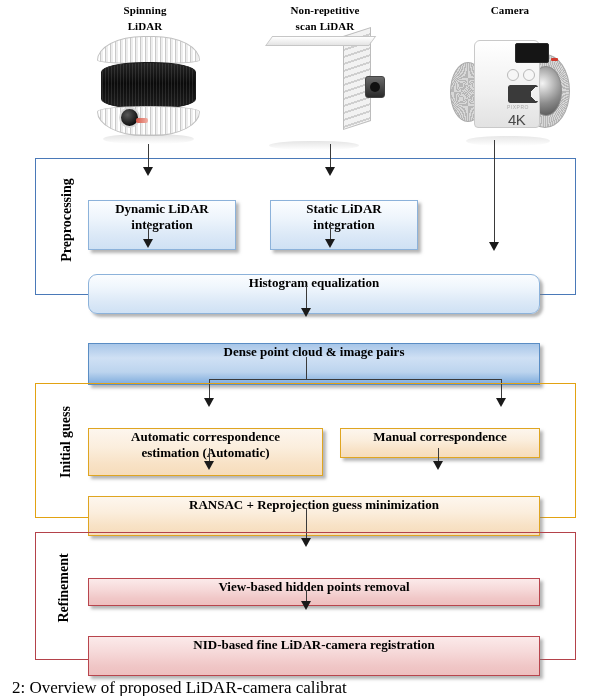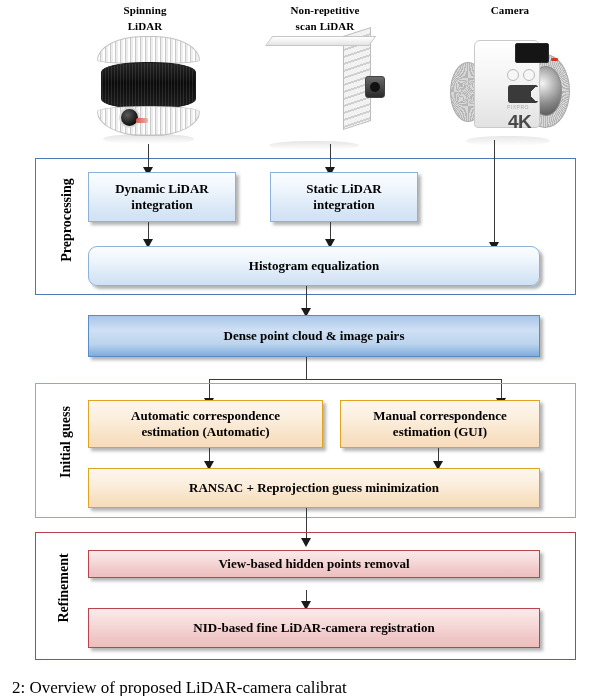--- a/index.html
+++ b/index.html
@@ -147,21 +147,21 @@
   }
   .kodak .logo {
     position:absolute; left:33px; top:44px; width:30px; height:18px;
     background:#3a3a3a;
     -webkit-mask: radial-gradient(circle at 100% 50%, transparent 0 7px, #000 7px);
             mask: radial-gradient(circle at 100% 50%, transparent 0 7px, #000 7px);
     border-radius:2px;
   }
   .kodak .k4k {
     position:absolute; left:33px; top:70px; font-family:"Liberation Sans", sans-serif;
-    font-weight:bold; font-size:19px; color:#4a4a4a; letter-spacing:-.5px;
+    font-weight:normal; font-size:15px; color:#4a4a4a; letter-spacing:-.5px;
   }
   .kodak .btn1, .kodak .btn2 {
     position:absolute; width:10px; height:10px; border-radius:50%;
     border:1px solid #b9b9b9; background:#f6f6f6;
   }
   .kodak .btn1 { left:32px; top:28px; }
   .kodak .btn2 { left:48px; top:28px; }
   .kodak .micro {
     position:absolute; left:32px; top:63px; font-family:"Liberation Sans", sans-serif;
     font-size:5px; color:#aaa; letter-spacing:.5px;
@@ -200,25 +200,26 @@
     font-weight:bold; font-size:14px; color:#000;
     transform-origin: center center;
     transform: rotate(-90deg);
     white-space:nowrap;
     text-align:center;
   }
 
   
   .pbox {
     position:absolute; box-sizing:border-box;
-    display:flex; align-items:center; justify-content:center;
+    display:flex; align-items:flex-start; justify-content:center;
     text-align:center;
     font-family:"Liberation Serif","DejaVu Serif",serif;
     font-weight:bold; font-size:13px; line-height:16px; color:#000;
     box-shadow: 3px 3px 3px rgba(120,120,120,.55);
+    margin-top: 28px;
   }
   .pbox.blue-light {
     background:linear-gradient(180deg,#fbfdff 0%,#eef5fc 35%,#dce9f7 70%,#cfe1f4 100%);
     border:1px solid #8cb2da;
   }
   .pbox.blue-strong {
     background:linear-gradient(180deg,#a8c6e8 0%,#cfe0f4 35%,#bcd4ee 70%,#7facdd 100%);
     border:1px solid #5a8dc4;
   }
   .pbox.peach {
@@ -338,24 +339,23 @@
 <div class="group orange" style="left:35px; top:383px; width:541px; height:135px;"></div>
 <div class="group-label" style="left:13px; top:434px; width:105px;">Initial guess</div>
 
 <div class="pbox peach" style="left:88px; top:400px; width:235px; height:48px;">
   <div>
     <div>Automatic correspondence</div>
     <div>estimation (Automatic)</div>
   </div>
 </div>
 
-<div class="pbox peach" style="left:340px; top:400px; width:200px; height:48px;">
+<div class="pbox peach" style="left:340px; top:400px; width:200px; height:30px;">
   <div>
     <div>Manual correspondence</div>
-    <div>estimation (GUI)</div>
   </div>
 </div>
 
 <div class="vline" style="left:209px; top:448px; height:16px;"></div>
 <div class="arrowhead" style="left:204px; top:461px;"></div>
 <div class="vline" style="left:438px; top:448px; height:16px;"></div>
 <div class="arrowhead" style="left:433px; top:461px;"></div>
 
 <div class="pbox peach" style="left:88px; top:468px; width:452px; height:40px;">
   <div>RANSAC + Reprojection guess minimization</div>

